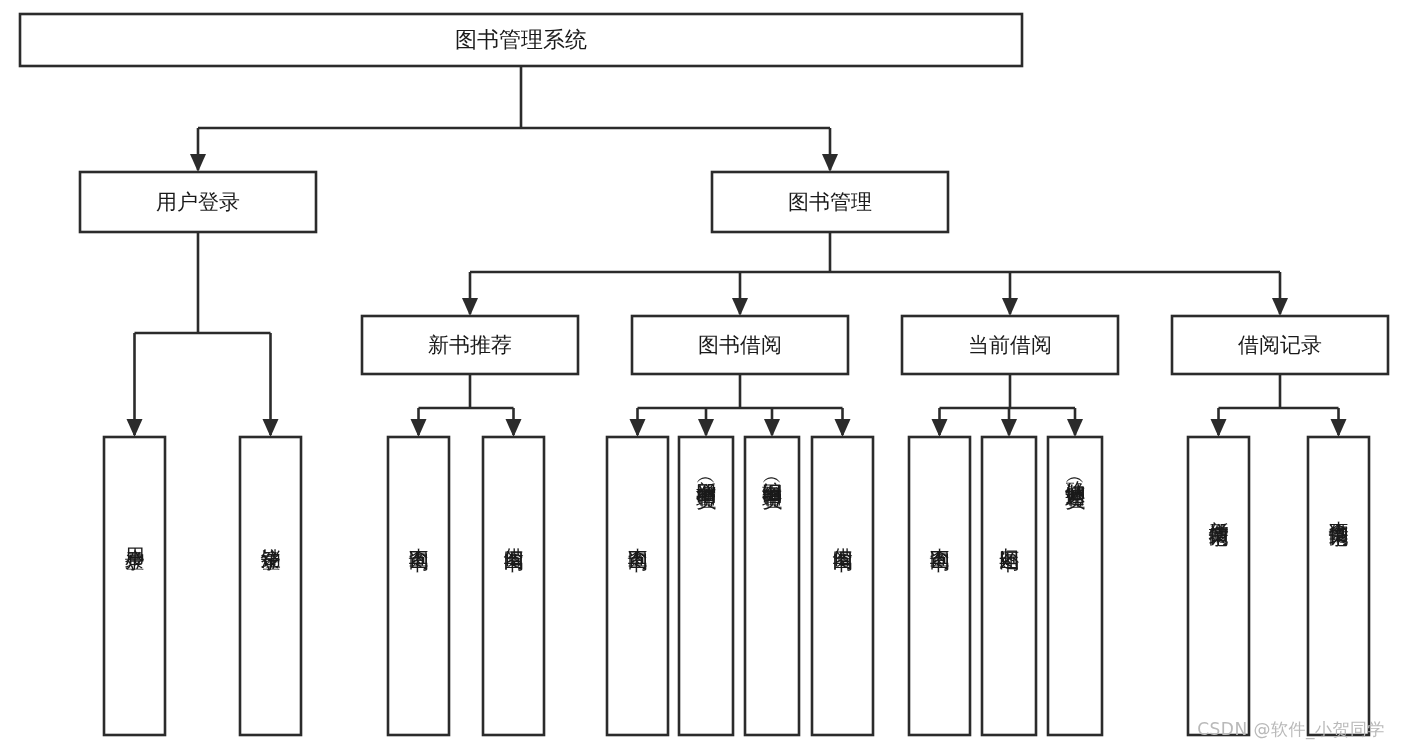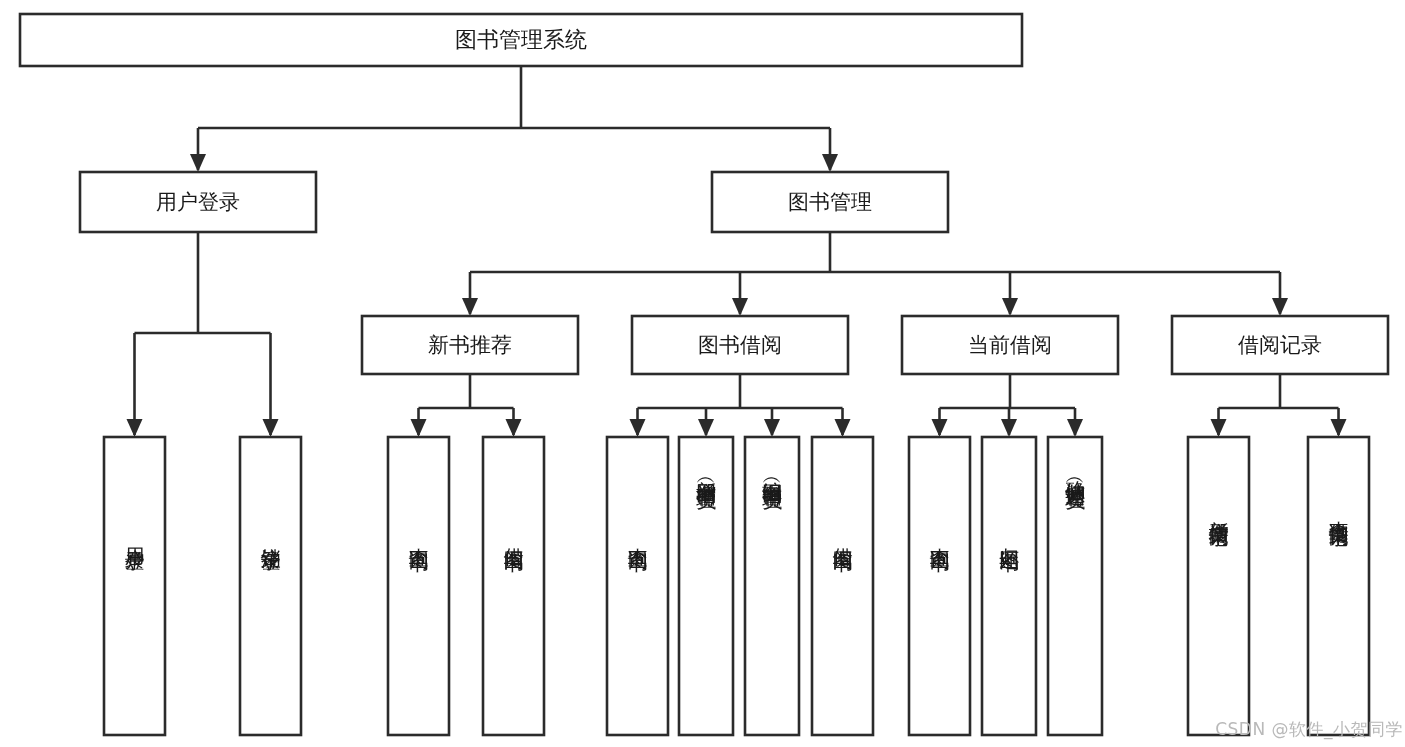--- a/index.html
+++ b/index.html
@@ -70,21 +70,21 @@
     line-height: 1.38;
     color: #1a1a1a;
     writing-mode: vertical-rl;
     text-orientation: upright;
     letter-spacing: 1.5px;
     white-space: nowrap;
     text-align: left;
   }
   .watermark {
     position: absolute;
-    right: 2px;
+    right: 20px;
     bottom: 6px;
     font-family: "DejaVu Sans", "Liberation Sans", sans-serif;
     font-size: 17px;
     color: #b9b9b9;
     white-space: nowrap;
     letter-spacing: 0.5px;
   }
 </style>
 </head>
 <body>

